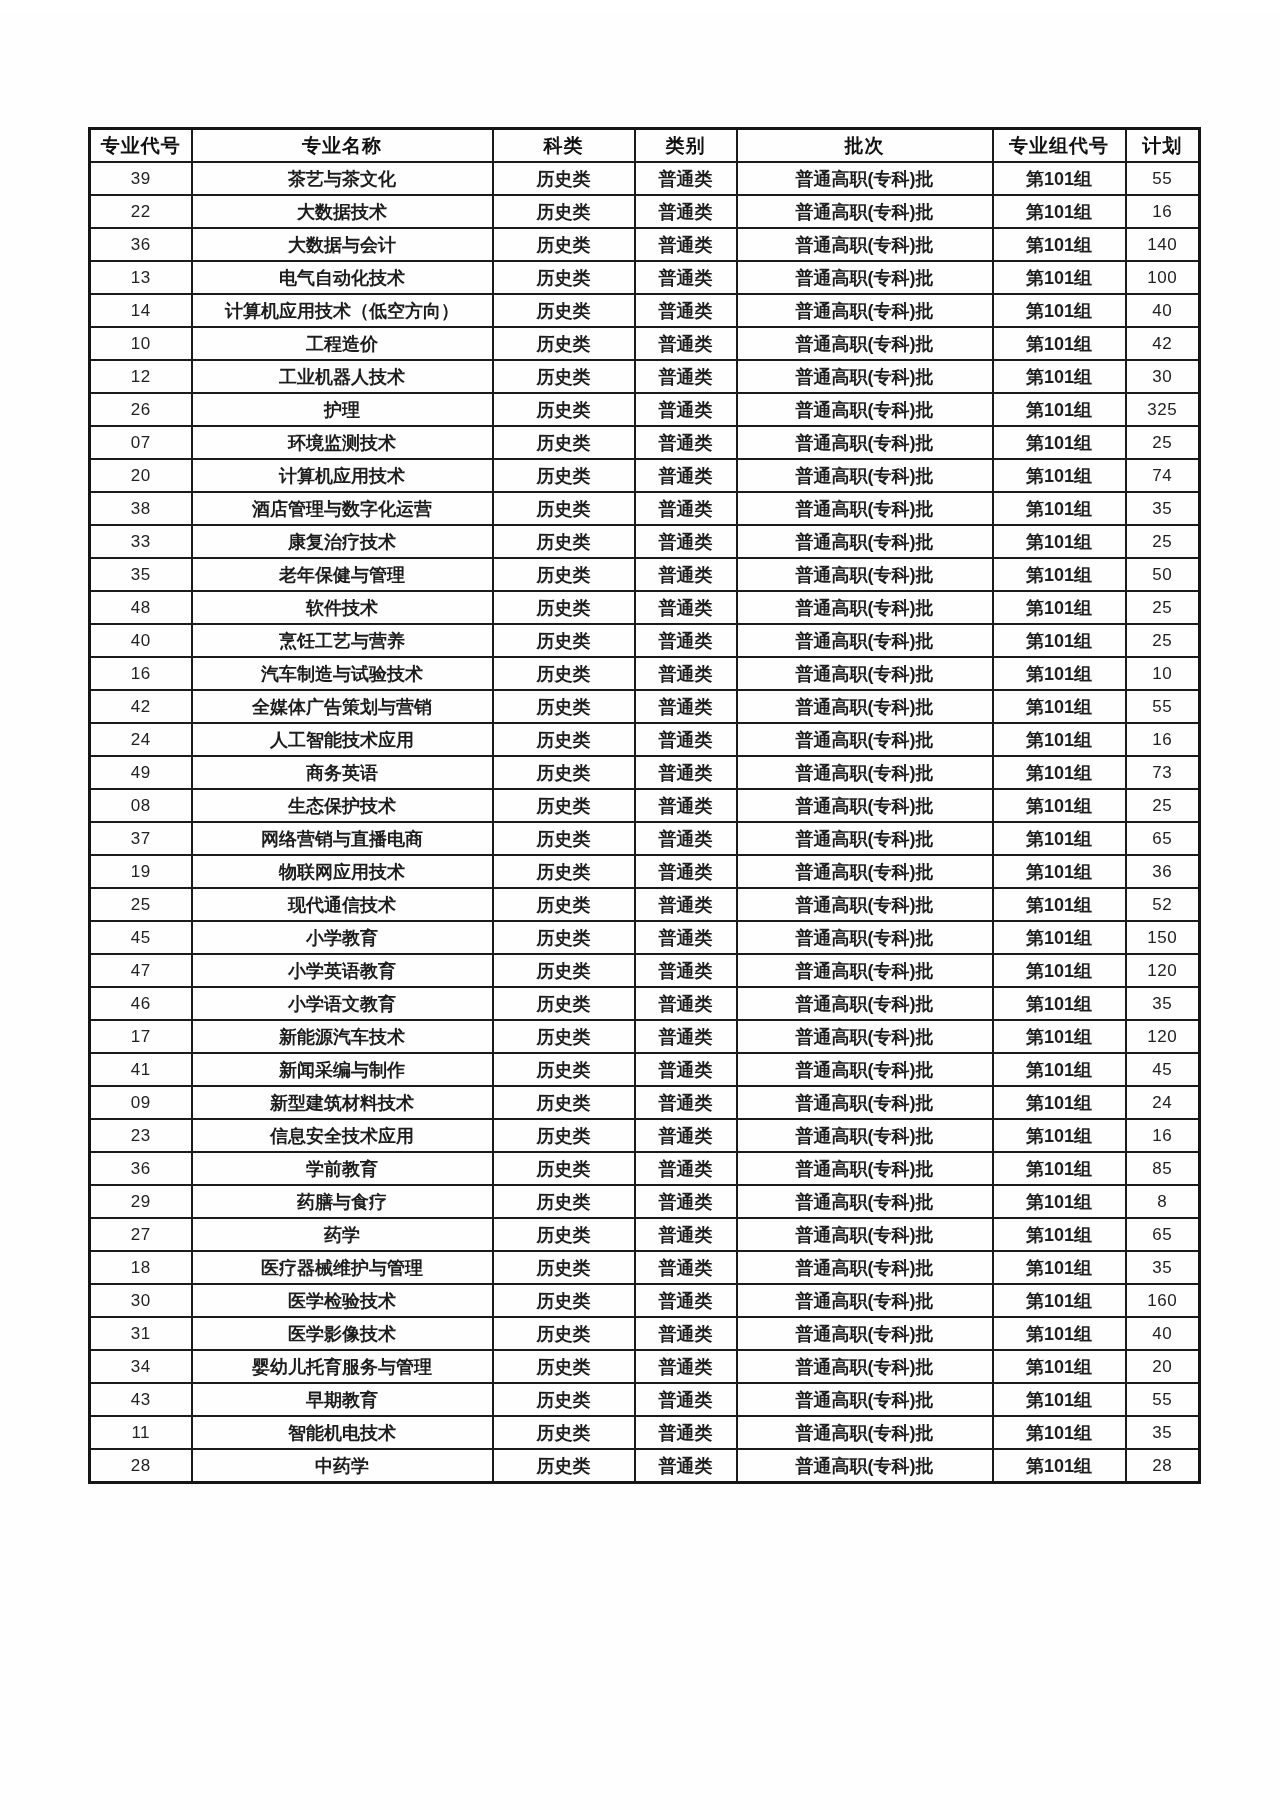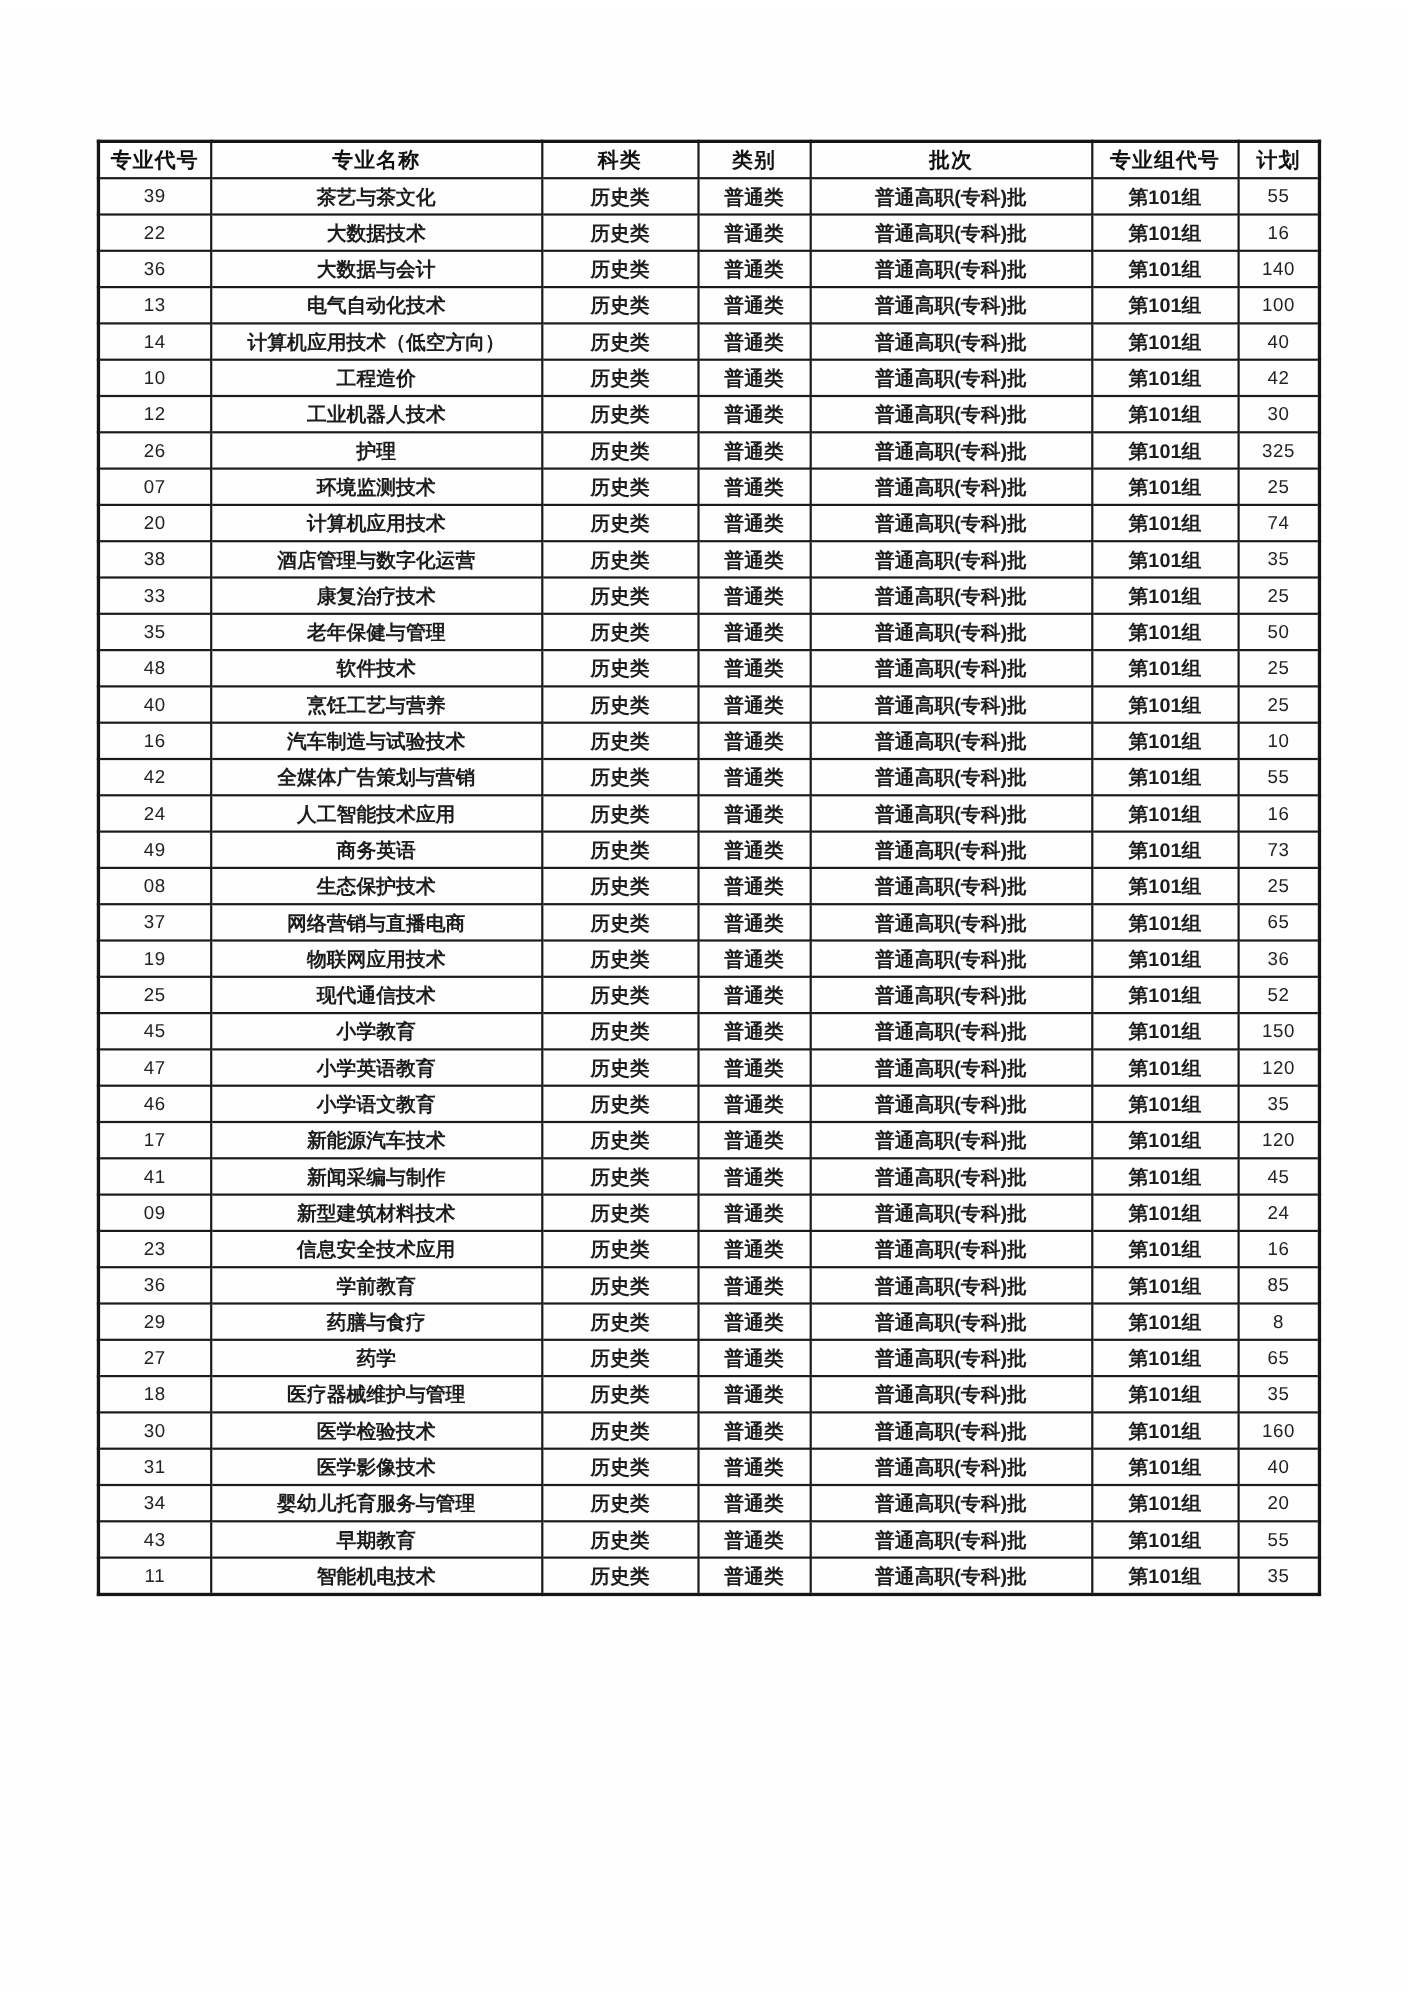--- a/index.html
+++ b/index.html
@@ -423,15 +423,24 @@
         </tr>
         <tr>
           <td class="num">11</td>
           <td>智能机电技术</td>
           <td>历史类</td>
           <td>普通类</td>
           <td>普通高职(专科)批</td>
           <td>第101组</td>
           <td class="num">35</td>
         </tr>
+        <tr>
+          <td class="num">28</td>
+          <td>中药学</td>
+          <td>历史类</td>
+          <td>普通类</td>
+          <td>普通高职(专科)批</td>
+          <td>第101组</td>
+          <td class="num">28</td>
+        </tr>
       </tbody>
   </table>
 </div>
 
 </body></html>

